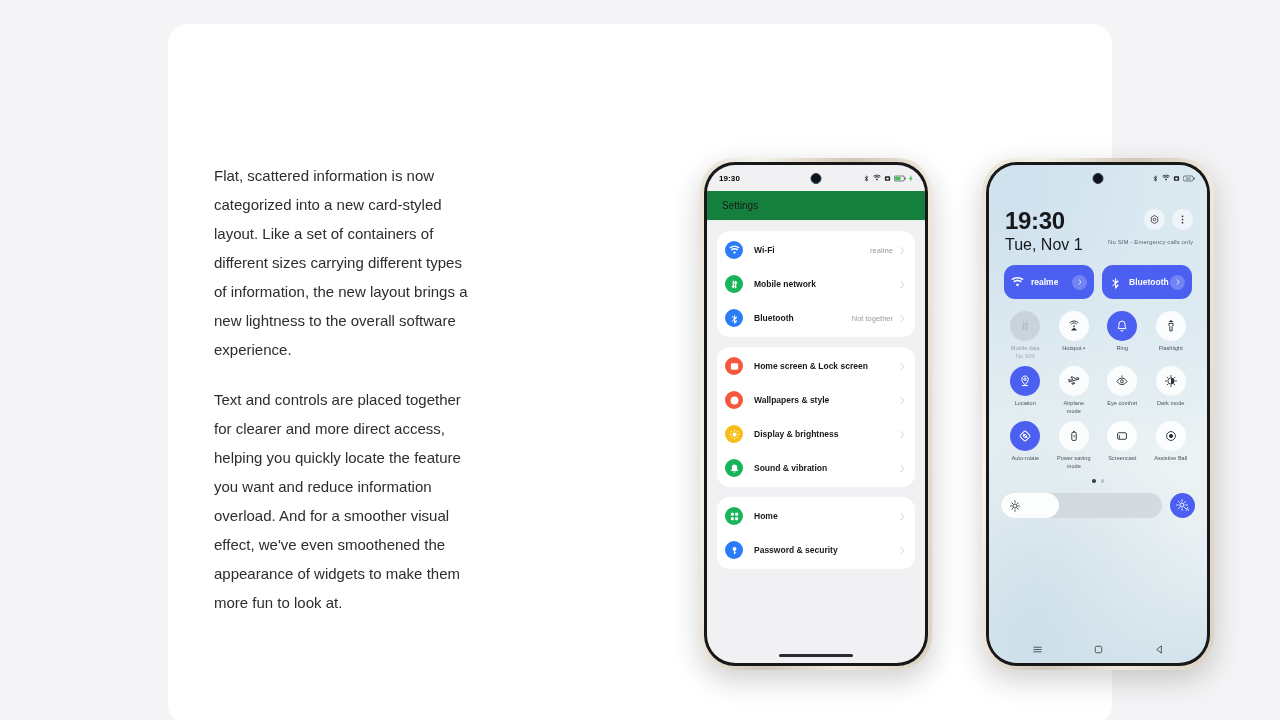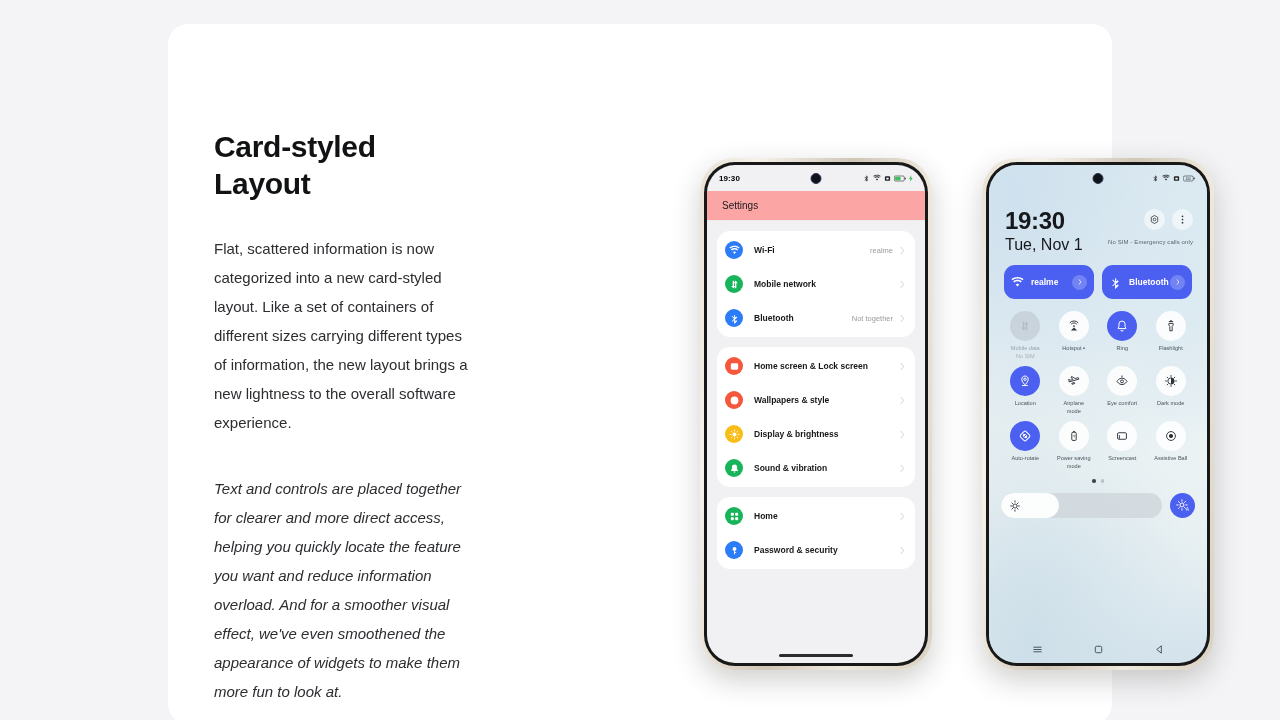--- a/index.html
+++ b/index.html
@@ -33,21 +33,21 @@
     color: #111214;
     white-space: pre-line;
   }
   .body-para {
     font-size: 15px;
     line-height: 29px;
     color: #2c2d30;
     margin-top: 32px;
     width: 262px;
   }
-  .body-para.second { margin-top: 37px; font-style: italic; }
+  .body-para.second { margin-top: 21px; }
 
   
   .phone {
     position: absolute;
     border-radius: 34px;
     background: linear-gradient(100deg,#e8e1d4 0%,#f6f2ea 18%,#cfc6b6 48%,#efe9dd 72%,#d9d2c2 100%);
     padding: 4px;
     box-shadow: 0 10px 28px rgba(40,36,30,.22);
   }
   .phone-inner {
@@ -96,21 +96,21 @@
 
   
   #settings-screen {
     background: #f1f1f3;
     width: 100%; height: 100%;
     position: relative;
   }
   #settings-header {
     position: absolute; top: 26px; left: 0; right: 0;
     height: 30px;
-    background: #fca5a5;
+    background: #15803d;
     display: flex; align-items: center;
     padding-left: 15px;
     border-bottom: 1px solid #ececee;
   }
   #settings-title { font-size: 10px; color: #18191b; }
   #settings-list {
     position: absolute; top: 57px; left: 0; right: 0; bottom: 0;
     padding: 9px 10px 0 10px;
   }
   .card-group {
@@ -287,22 +287,20 @@
     align-items: center;
   }
   #qs-nav svg { width: 11px; height: 11px; display: block; }
 </style>
 </head>
 <body>
 
 <div id="page-card">
 
   <div id="copy-col">
-    <h1 id="headline">Card-styled
-Layout</h1>
     <p class="body-para">Flat, scattered information is now categorized into a new card-styled layout. Like a set of containers of different sizes carrying different types of information, the new layout brings a new lightness to the overall software experience.</p>
     <p class="body-para second">Text and controls are placed together for clearer and more direct access, helping you quickly locate the feature you want and reduce information overload. And for a smoother visual effect, we've even smoothened the appearance of widgets to make them more fun to look at.</p>
   </div>
 
   <div id="phone-left" class="phone">
     <div class="phone-inner">
       <div class="screen">
         <div class="punch-hole"></div>
         <div id="settings-screen">
 

